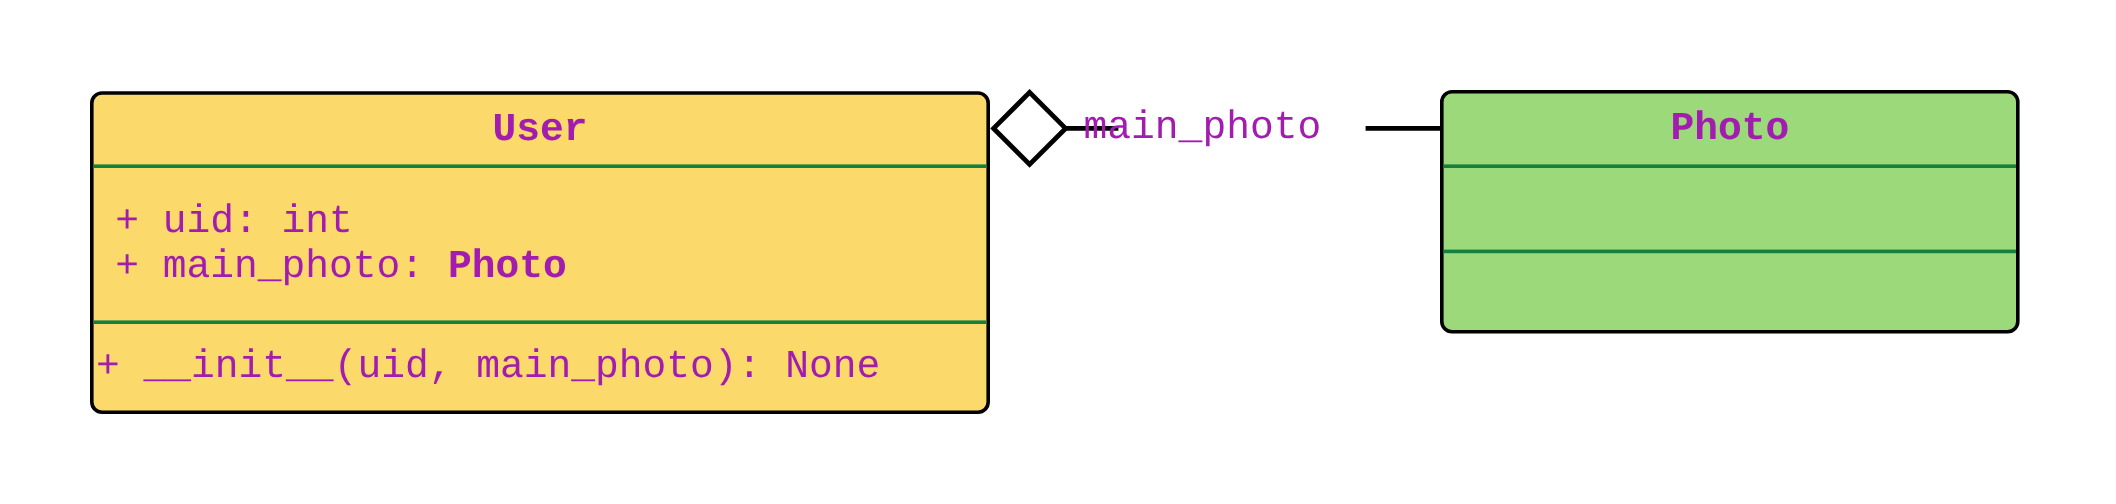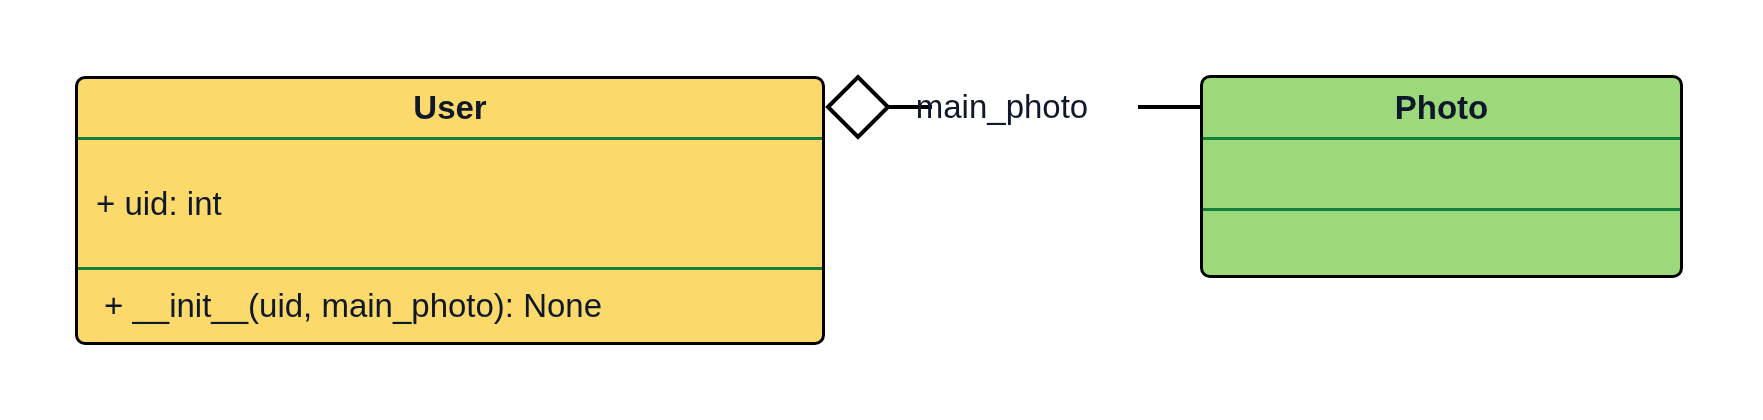--- a/index.html
+++ b/index.html
@@ -1,22 +1,22 @@
 <!DOCTYPE html>
 <html><head>
 <meta charset="utf-8">
 <style>
   html, body { margin: 0; padding: 0; background: #ffffff; }
   .canvas {
     position: relative;
     width: 1763px;
     height: 420px;
     background: #ffffff;
-    font-family: Liberation Sans, sans-serif;
-    color: #0f172a;
+    font-family: Liberation Mono, monospace;
+    color: #a21caf;
     overflow: hidden;
   }
   .class-box {
     position: absolute;
     box-sizing: border-box;
     border: 3px solid #000000;
     border-radius: 10px;
     display: flex;
     flex-direction: column;
   }
@@ -41,21 +41,21 @@
     flex-direction: column;
     justify-content: center;
     padding-left: 18px;
     font-size: 33px;
   }
   .box-user .attr-compartment { height: 130px; }
   .box-user .method-compartment {
     flex: 1;
     display: flex;
     align-items: center;
-    padding-left: 26px;
+    padding-left: 2px;
     font-size: 33px;
     box-sizing: border-box;
   }
   .attr-row { line-height: 38px; white-space: pre; }
   .bold { font-weight: bold; }
 
   .box-photo .empty-attr-compartment   { height: 71px; }
   .box-photo .empty-method-compartment { flex: 1; }
 
   .connector-svg {
@@ -80,20 +80,21 @@
 <body>
 
 <div class="canvas" style="background: rgb(255, 255, 255);">
 
   <div class="class-box box-user" style="background: rgb(251, 217, 106);">
     <div class="compartment title-compartment">
       <span>User</span>
     </div>
     <div class="compartment attr-compartment">
       <div class="attr-row"><span>+ uid: int</span><span class="bold"></span></div>
+      <div class="attr-row"><span>+ main_photo: </span><span class="bold">Photo</span></div>
     </div>
     <div class="compartment method-compartment">
       <span class="attr-row">+ __init__(uid, main_photo): None</span>
     </div>
   </div>
 
   <svg class="connector-svg" viewBox="0 0 1763 420" xmlns="http://www.w3.org/2000/svg">
     <line x1="888" y1="107" x2="932" y2="107" stroke="#000000" stroke-width="4"></line>
     <line x1="1138" y1="107" x2="1201" y2="107" stroke="#000000" stroke-width="4"></line>
     <polygon points="828,107 858,77 888,107 858,137" fill="#FFFFFF" stroke="#000000" stroke-width="4" stroke-linejoin="miter"></polygon>

